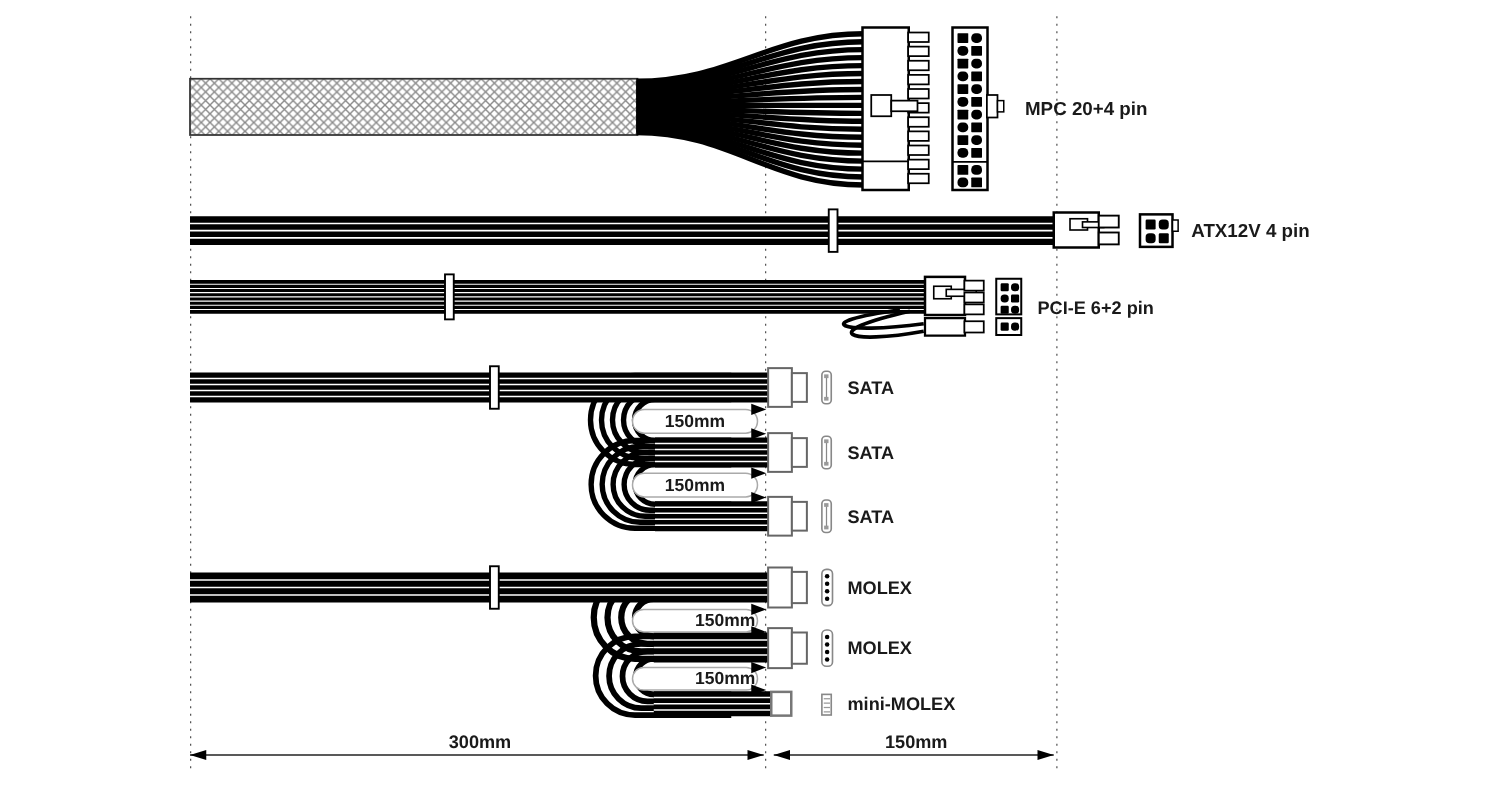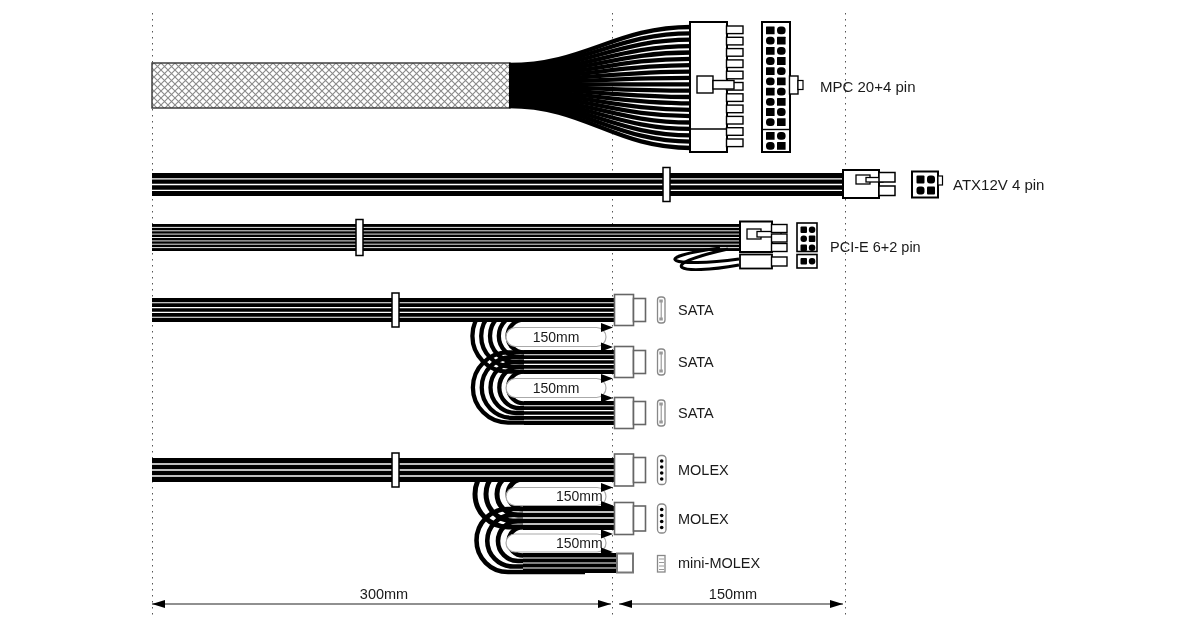--- a/index.html
+++ b/index.html
@@ -1,16 +1,16 @@
 <!DOCTYPE html>
 <html><head>
 <meta charset="utf-8">
 <style>
   html,body{margin:0;padding:0;background:#fff;}
-  .canvas{position:relative;width:1200px;height:630px;background:#fff;overflow:hidden;}
+  .canvas{position:relative;width:1200px;height:630px;background:#fff;overflow:hidden;font-weight:bold;}
   svg text{font-family:"Liberation Sans","DejaVu Sans",sans-serif;fill:#1a1a1a;}
   .lbl{font-size:15px;}
   .lbl-sm{font-size:14.5px;}
   .pill-txt{font-size:14px;}
   .dim-txt{font-size:14.5px;}
   .guide{stroke:#555;stroke-width:1;stroke-dasharray:1.5 4.5;fill:none;}
   .wire{stroke:#000;fill:none;}
   .conn{fill:#fff;stroke:#000;}
   .conn-gray{fill:#fff;stroke:#666;}
   .pin{fill:#000;}

